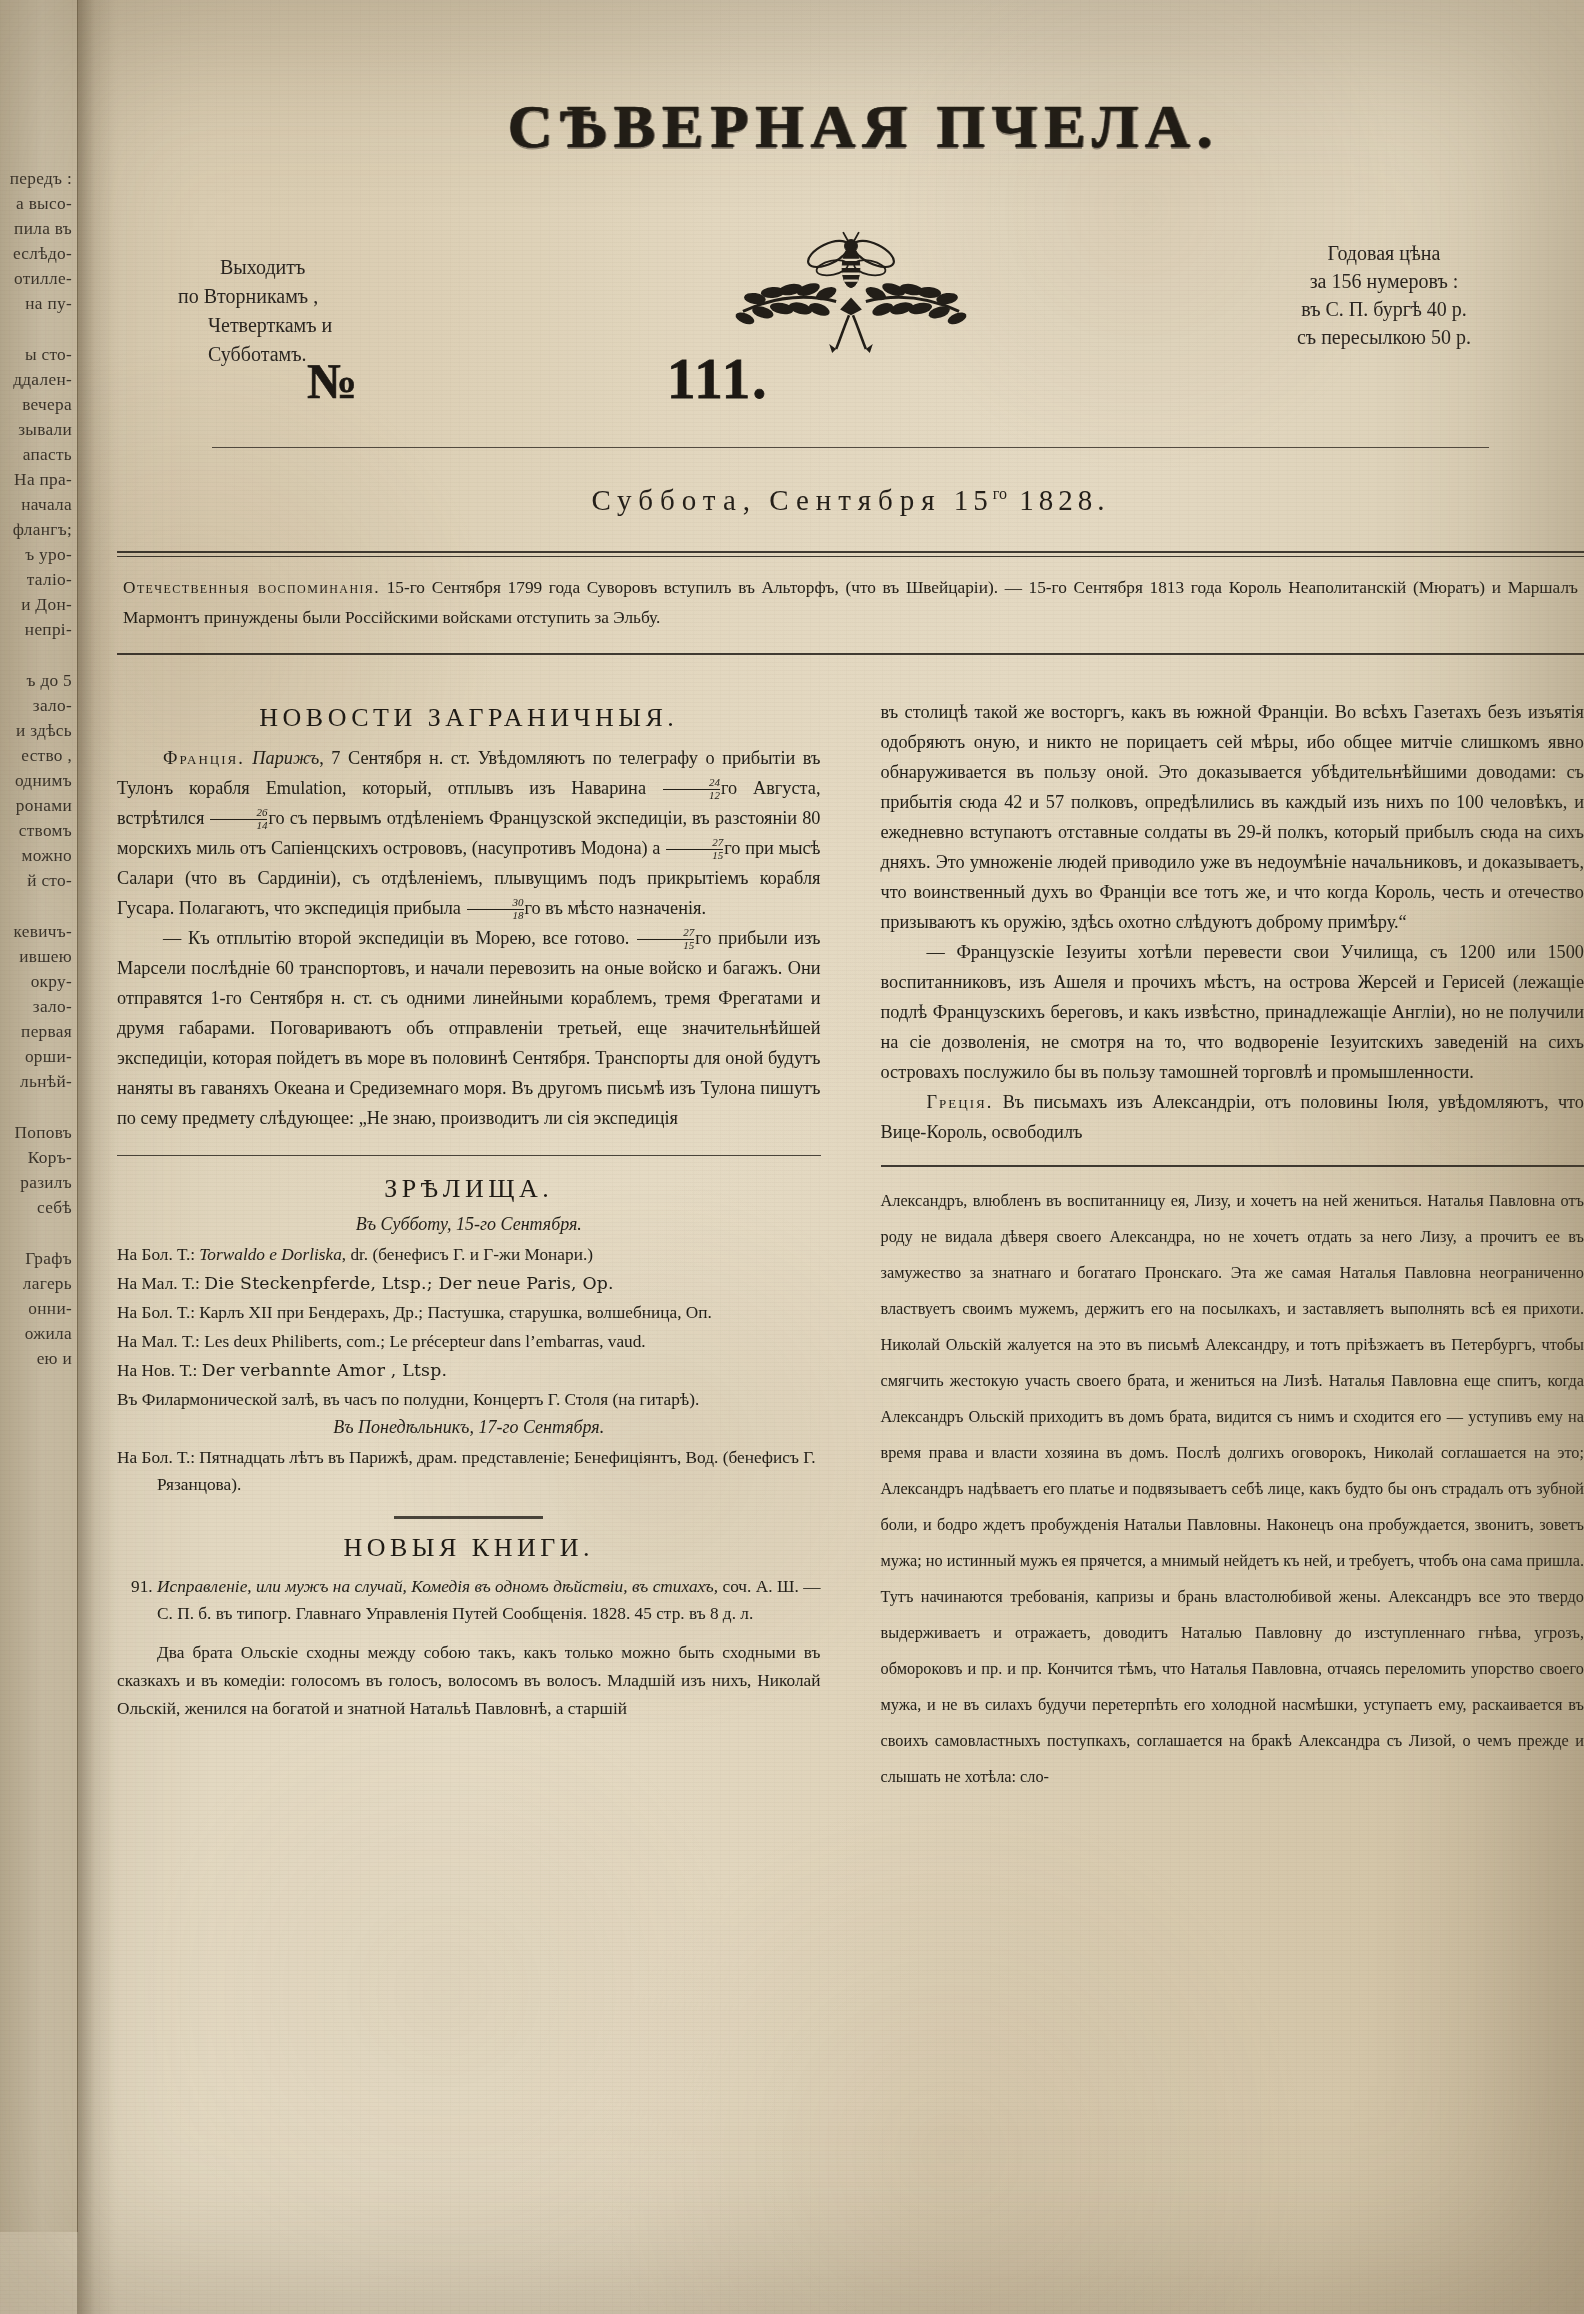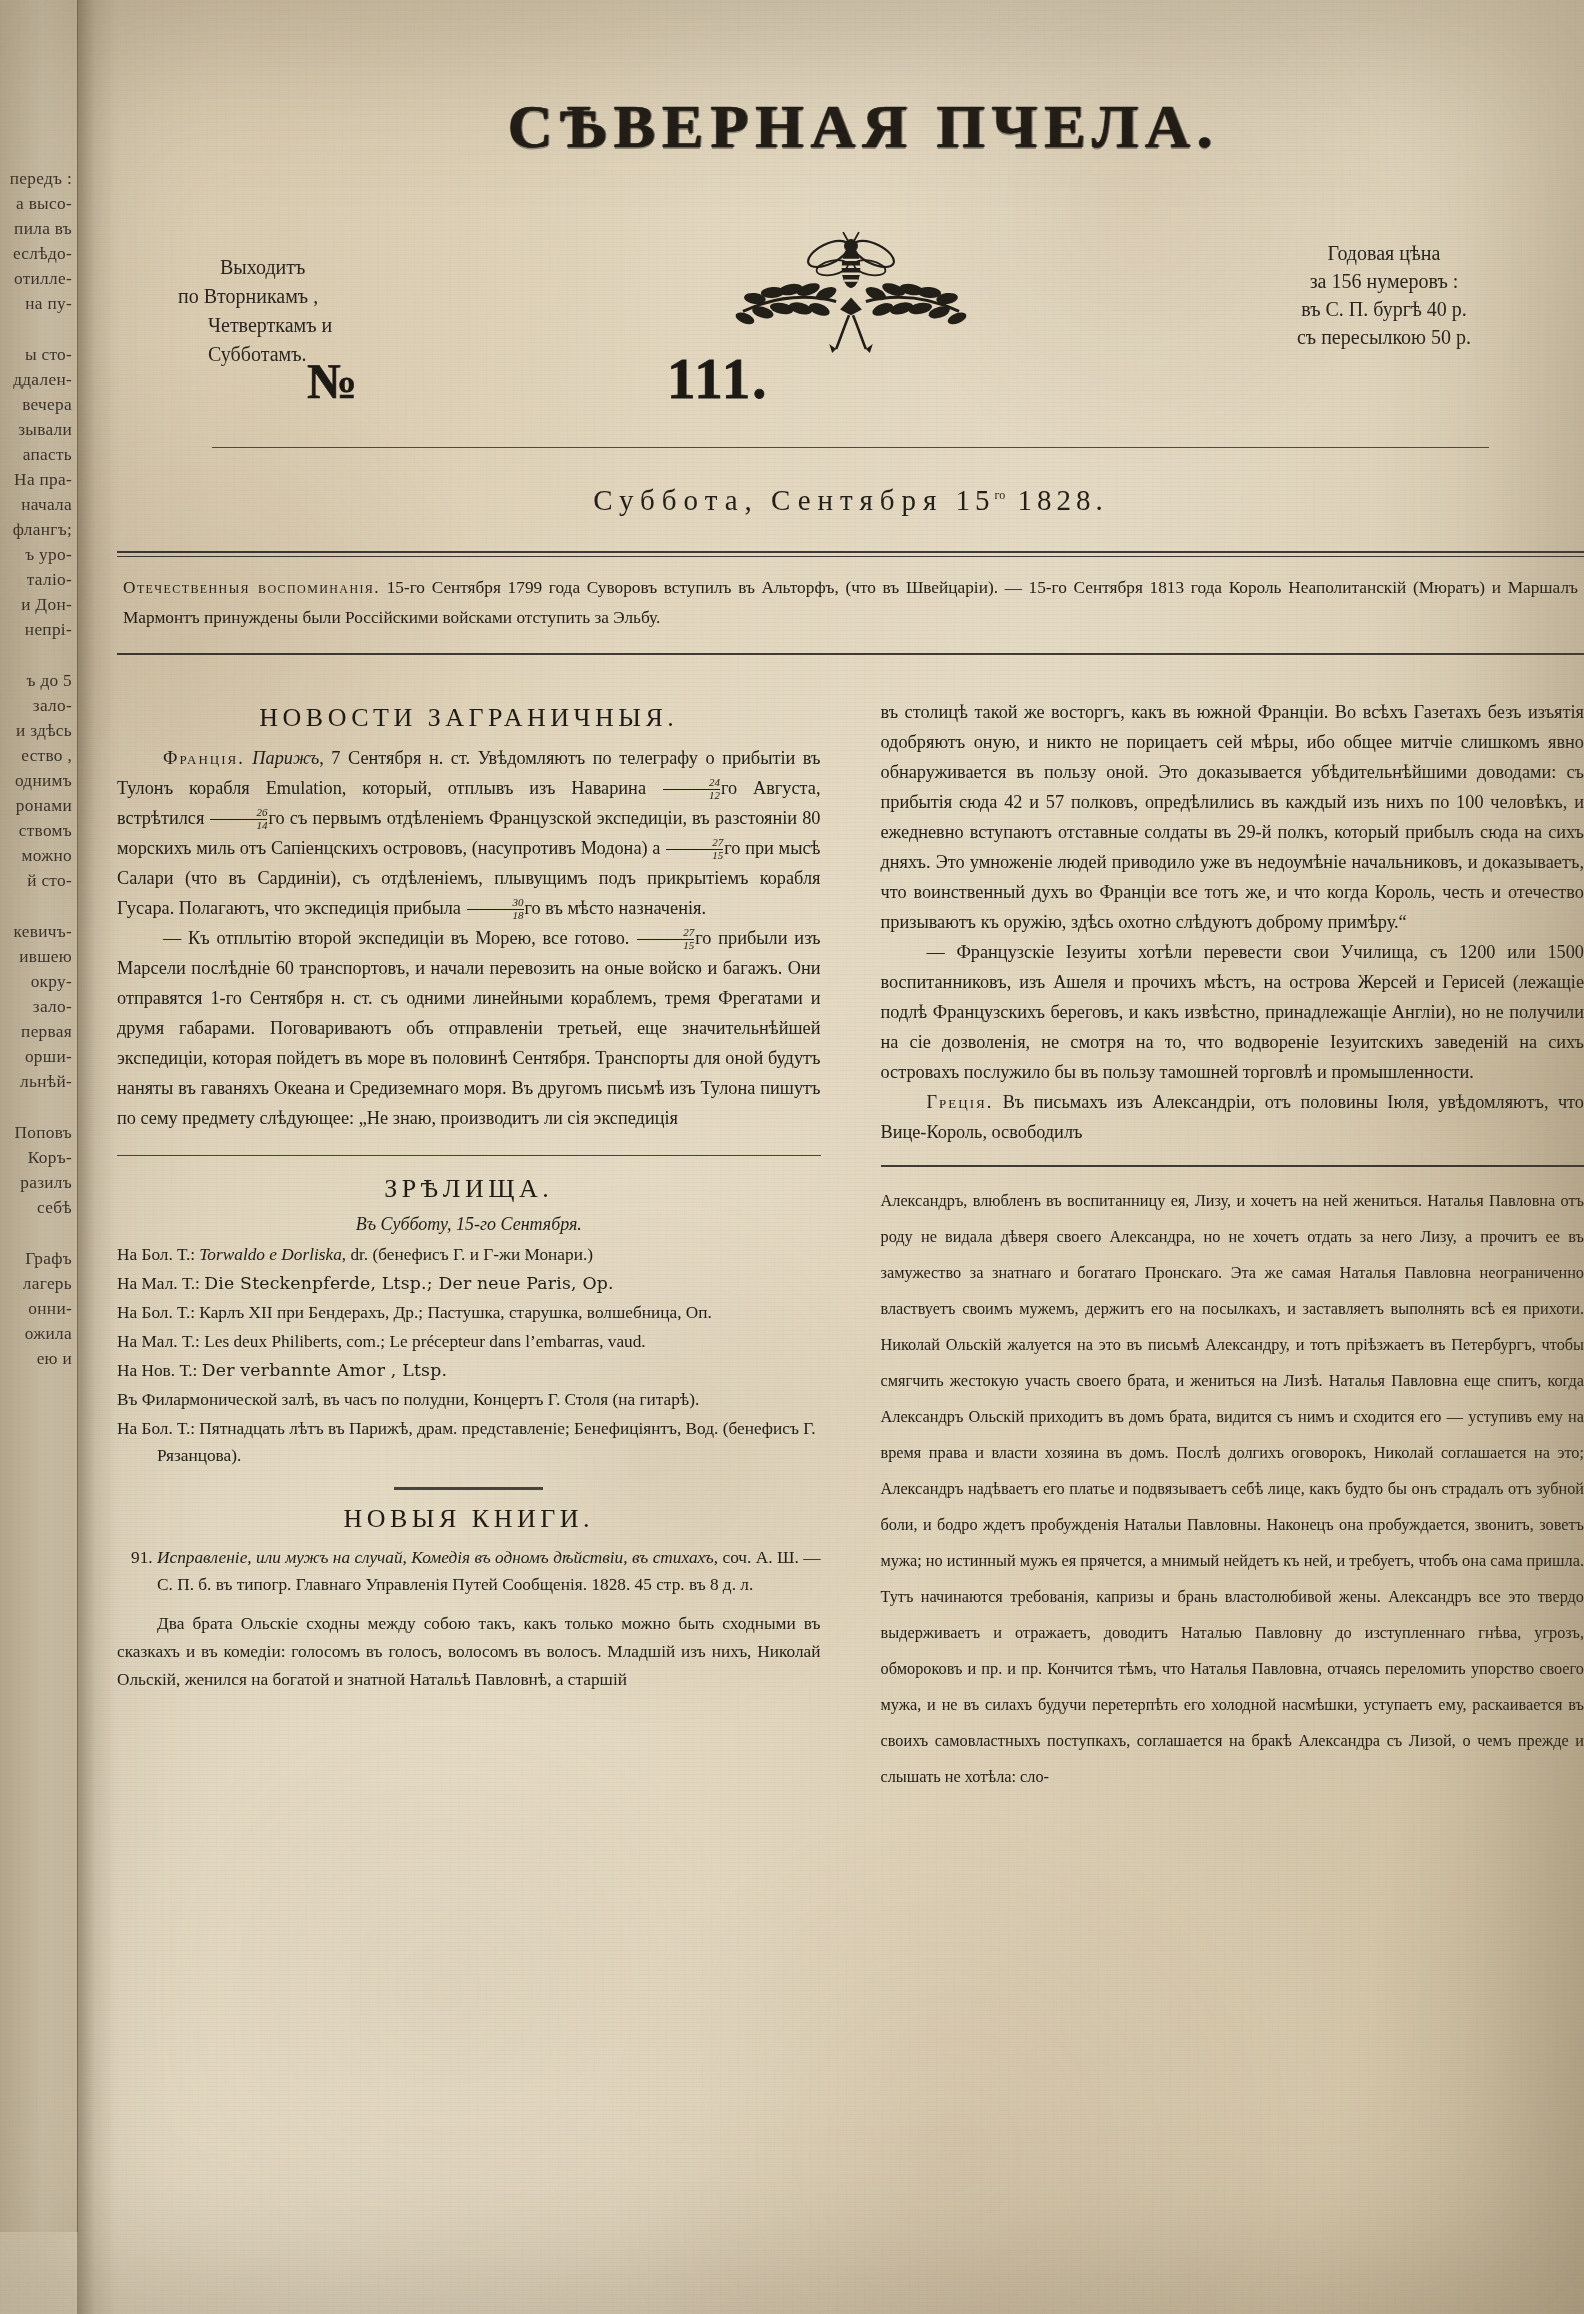--- a/index.html
+++ b/index.html
@@ -172,21 +172,21 @@
   .date-line {
     text-align: center;
     font-size: 29px;
     letter-spacing: 5px;
     margin-top: 36px;
     color: #241f19;
     font-weight: 400;
   }
   .date-line .dl-day,
   .date-line .dl-month { letter-spacing: 7px; }
-  .date-line sup { font-size: 12px; letter-spacing: 0; }
+  .date-line sup { font-size: 16px; letter-spacing: 0; }
 
   .rule-double {
     margin: 34px 0 0 0;
     border: 0;
     border-top: 2px solid #2e2922;
     border-bottom: 1px solid #2e2922;
     height: 3px;
     opacity: .9;
   }
 
@@ -517,20 +517,21 @@
         <p class="listing">
           <span>На Мал. Т.: </span><span>Les deux Philiberts</span><span>, com.; Le précepteur dans l’embarras, vaud.</span>
         </p>
         <p class="listing">
           <span>На Нов. Т.: </span><span class="fraktur">Der verbannte Amor , Ltsp.</span>
         </p>
         <p class="listing">
           <span>Въ Филармонической залѣ, въ часъ по полудни, Концертъ Г. Столя (на гитарѣ).</span>
         </p>
 
+        <div class="sub-date">Въ Понедѣльникъ, 17-го Сентября.</div>
         <p class="listing">
           <span>На Бол. Т.: </span><span>Пятнадцать лѣтъ въ Парижѣ</span><span>, драм. представленіе; Бенефиціянтъ, Вод. (бенефисъ Г. Рязанцова).</span>
         </p>
 
         <hr class="block-rule short">
 
         <div class="sec-head">НОВЫЯ КНИГИ.</div>
 
         <p class="book-entry">
           <span>91.</span>

